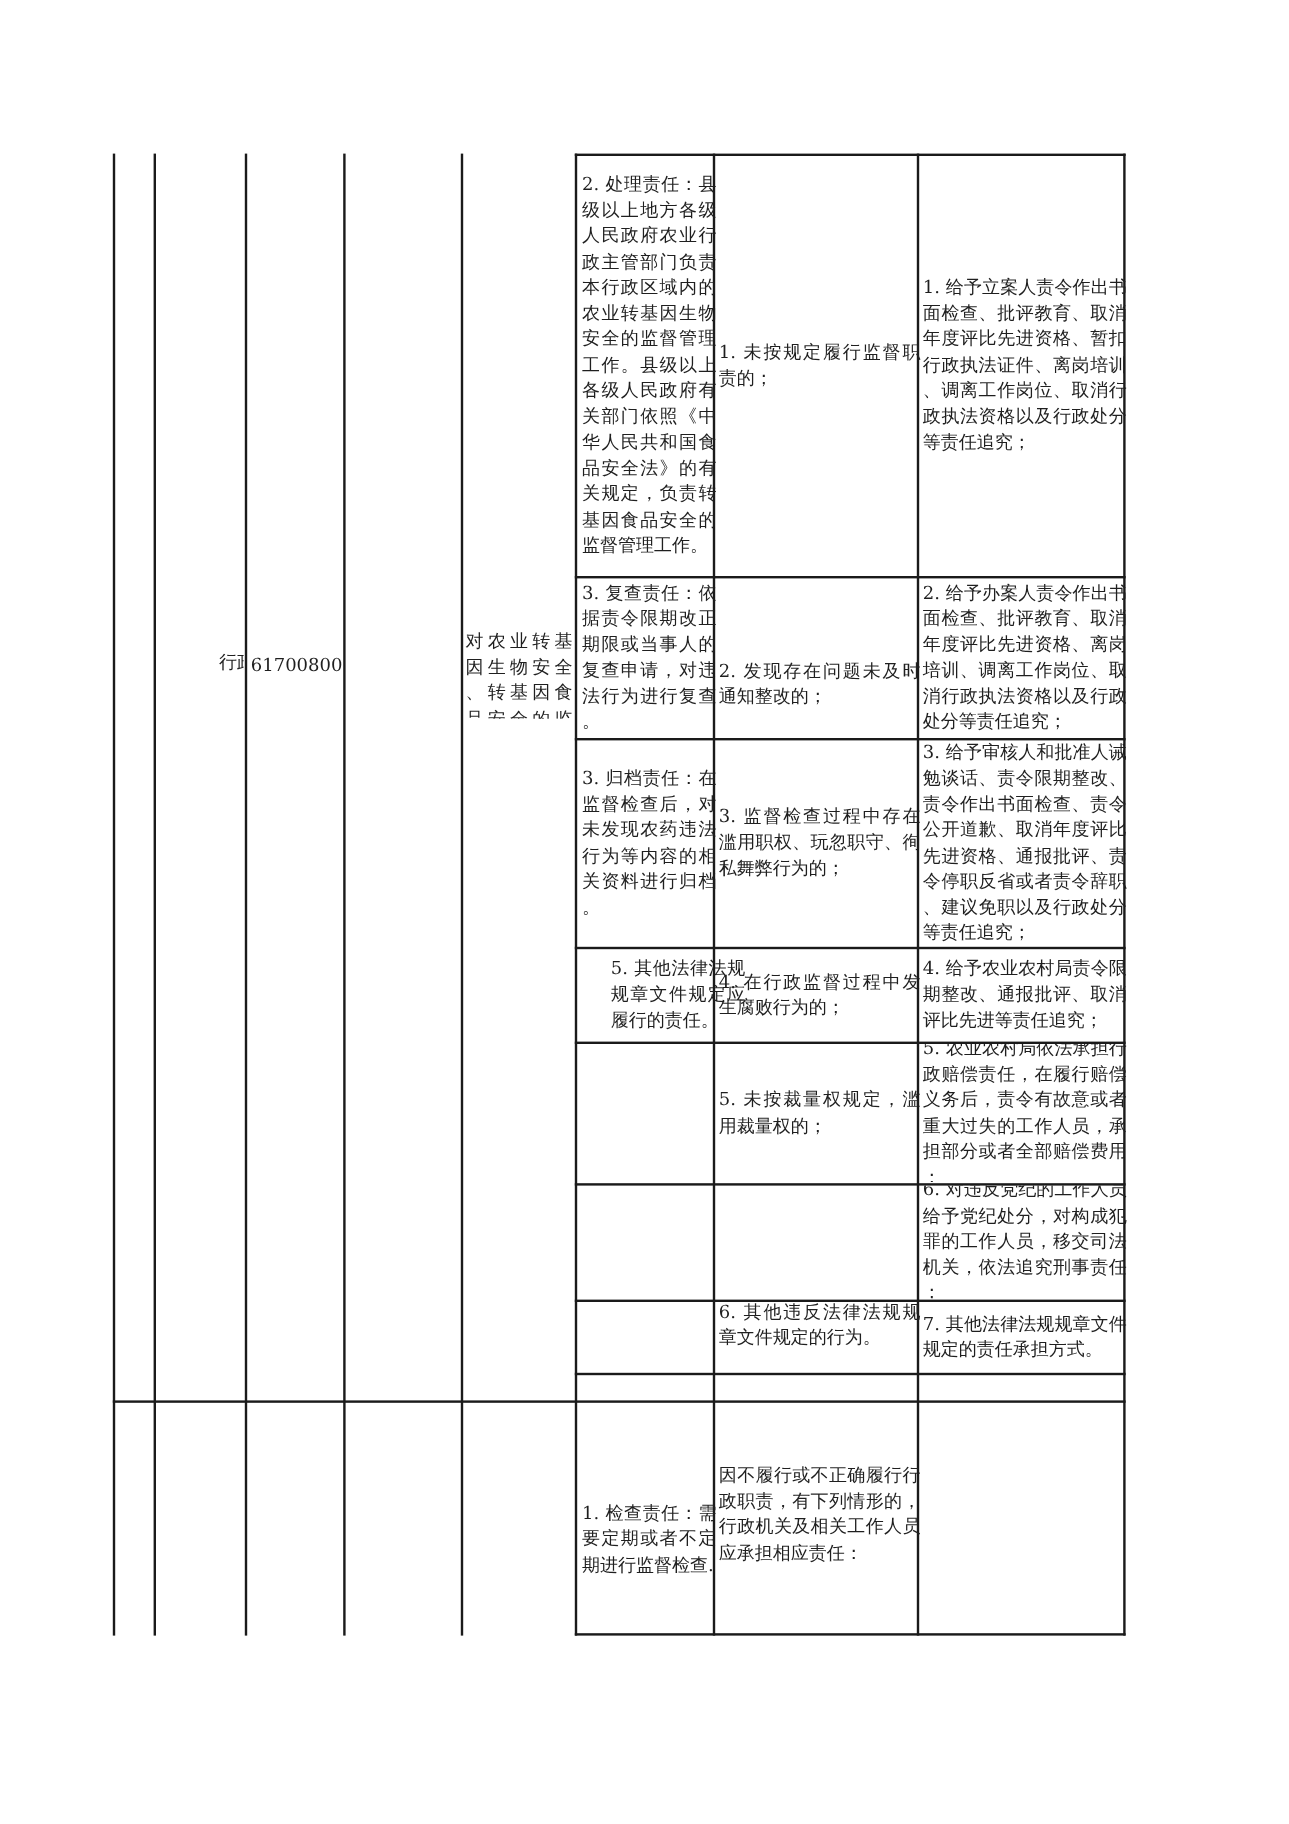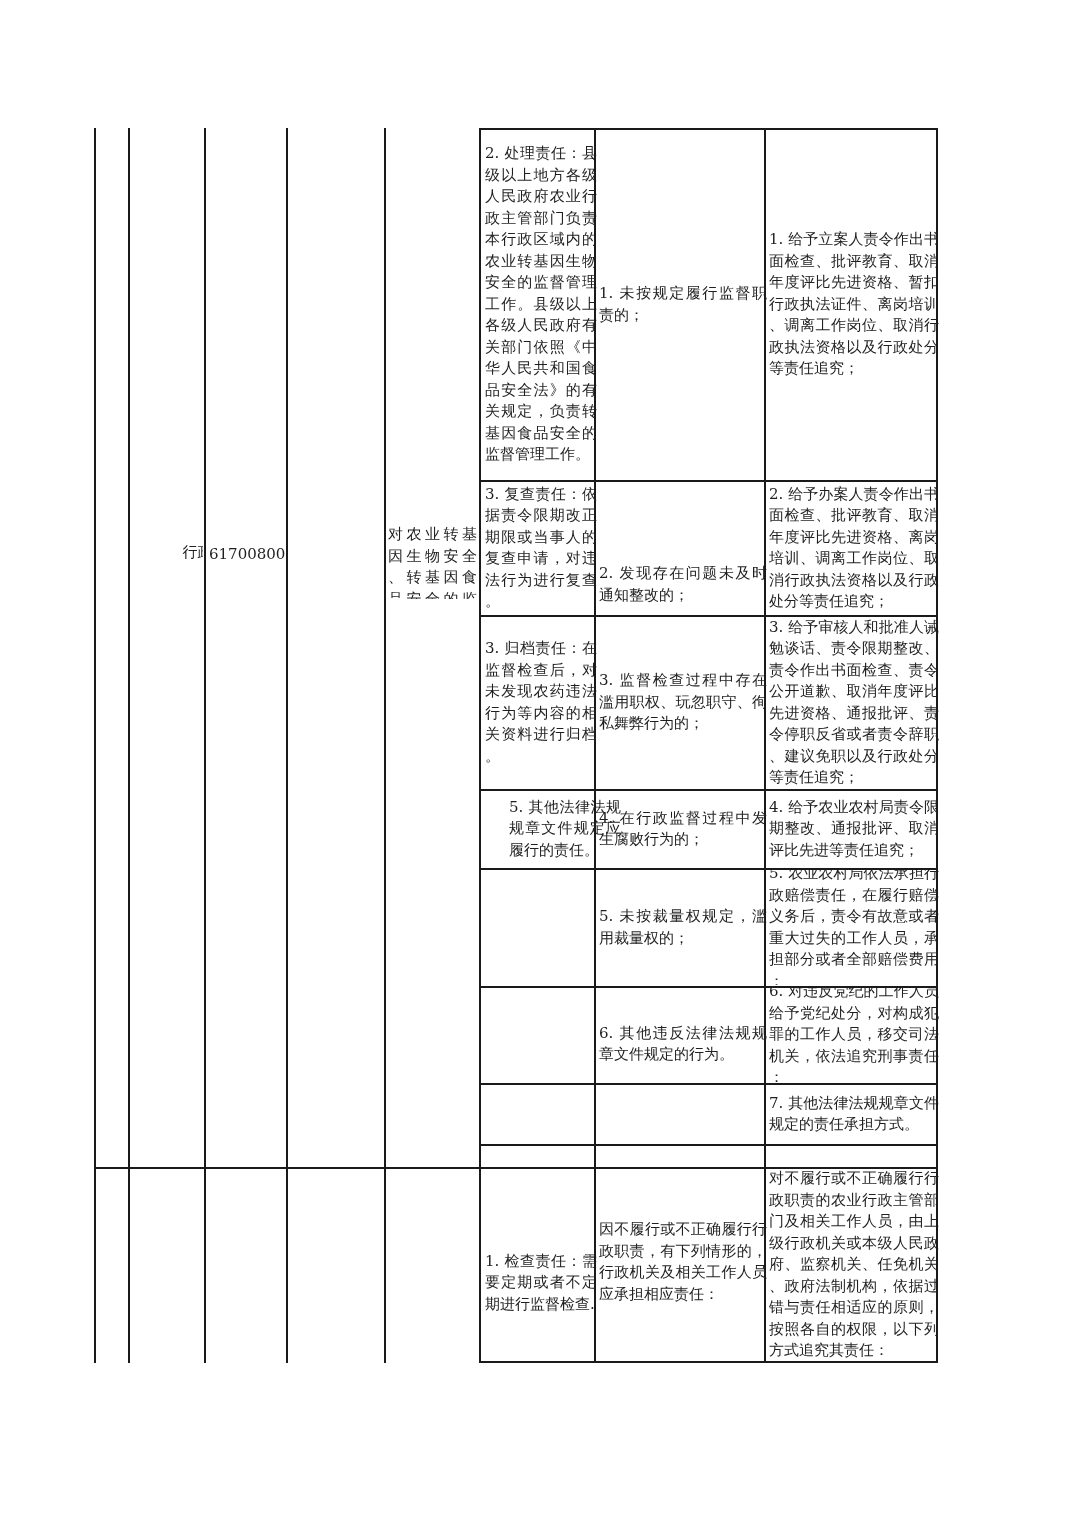--- a/index.html
+++ b/index.html
@@ -90,33 +90,33 @@
   <div class="cell pad-a" style="left:481px;top:617px;width:112px;height:171px;">
     <p>3. 归档责任：在监督检查后，对未发现农药违法行为等内容的相关资料进行归档。</p>
   </div>
   <div class="cell pad-a" style="left:481px;top:791px;width:112px;height:76px;padding-left:28px;">
     <p>5. 其他法律法规规章文件规定应履行的责任。</p>
   </div>
 
   <div class="cell pad-b" style="left:596px;top:130px;width:168px;height:349px;">
     <p>1. 未按规定履行监督职责的；</p>
   </div>
-  <div class="cell pad-b" style="left:596px;top:474px;width:168px;height:132px;align-items:flex-end;">
+  <div class="cell pad-b" style="left:596px;top:504px;width:168px;height:132px;">
     <p>2. 发现存在问题未及时通知整改的；</p>
   </div>
   <div class="cell pad-b" style="left:596px;top:617px;width:168px;height:171px;">
     <p>3. 监督检查过程中存在滥用职权、玩忽职守、徇私舞弊行为的；</p>
   </div>
   <div class="cell pad-b" style="left:596px;top:791px;width:168px;height:76px;">
     <p>4. 在行政监督过程中发生腐败行为的；</p>
   </div>
   <div class="cell pad-b" style="left:596px;top:870px;width:168px;height:115px;">
     <p>5. 未按裁量权规定，滥用裁量权的；</p>
   </div>
-  <div class="cell pad-b" style="left:596px;top:988px;width:168px;height:112px;align-items:center;">
+  <div class="cell pad-b" style="left:596px;top:1048px;width:168px;height:112px;align-items:center;">
     <p>6. 其他违反法律法规规章文件规定的行为。</p>
   </div>
 
   <div class="cell pad-b" style="left:766px;top:130px;width:170px;height:349px;">
     <p>1. 给予立案人责令作出书面检查、批评教育、取消年度评比先进资格、暂扣行政执法证件、离岗培训、调离工作岗位、取消行政执法资格以及行政处分等责任追究；</p>
   </div>
   <div class="cell pad-b" style="left:766px;top:482px;width:170px;height:132px;">
     <p>2. 给予办案人责令作出书面检查、批评教育、取消年度评比先进资格、离岗培训、调离工作岗位、取消行政执法资格以及行政处分等责任追究；</p>
   </div>
   <div class="cell pad-b" style="left:766px;top:617px;width:170px;height:171px;">
@@ -134,17 +134,14 @@
   <div class="cell pad-b" style="left:766px;top:1085px;width:170px;height:58px;">
     <p>7. 其他法律法规规章文件规定的责任承担方式。</p>
   </div>
 
   <div class="cell pad-a" style="left:481px;top:1169px;width:112px;height:228px;">
     <p>1. 检查责任：需要定期或者不定期进行监督检查.</p>
   </div>
   <div class="cell pad-b" style="left:596px;top:1169px;width:168px;height:186px;">
     <p>因不履行或不正确履行行政职责，有下列情形的，行政机关及相关工作人员应承担相应责任：</p>
   </div>
-  <div class="cell pad-b" style="left:766px;top:1169px;width:170px;height:192px;">
-    <p>对不履行或不正确履行行政职责的农业行政主管部门及相关工作人员，由上级行政机关或本级人民政府、监察机关、任免机关、政府法制机构，依据过错与责任相适应的原则，按照各自的权限，以下列方式追究其责任：</p>
-  </div>
 
 </div>
 
 </body></html>

